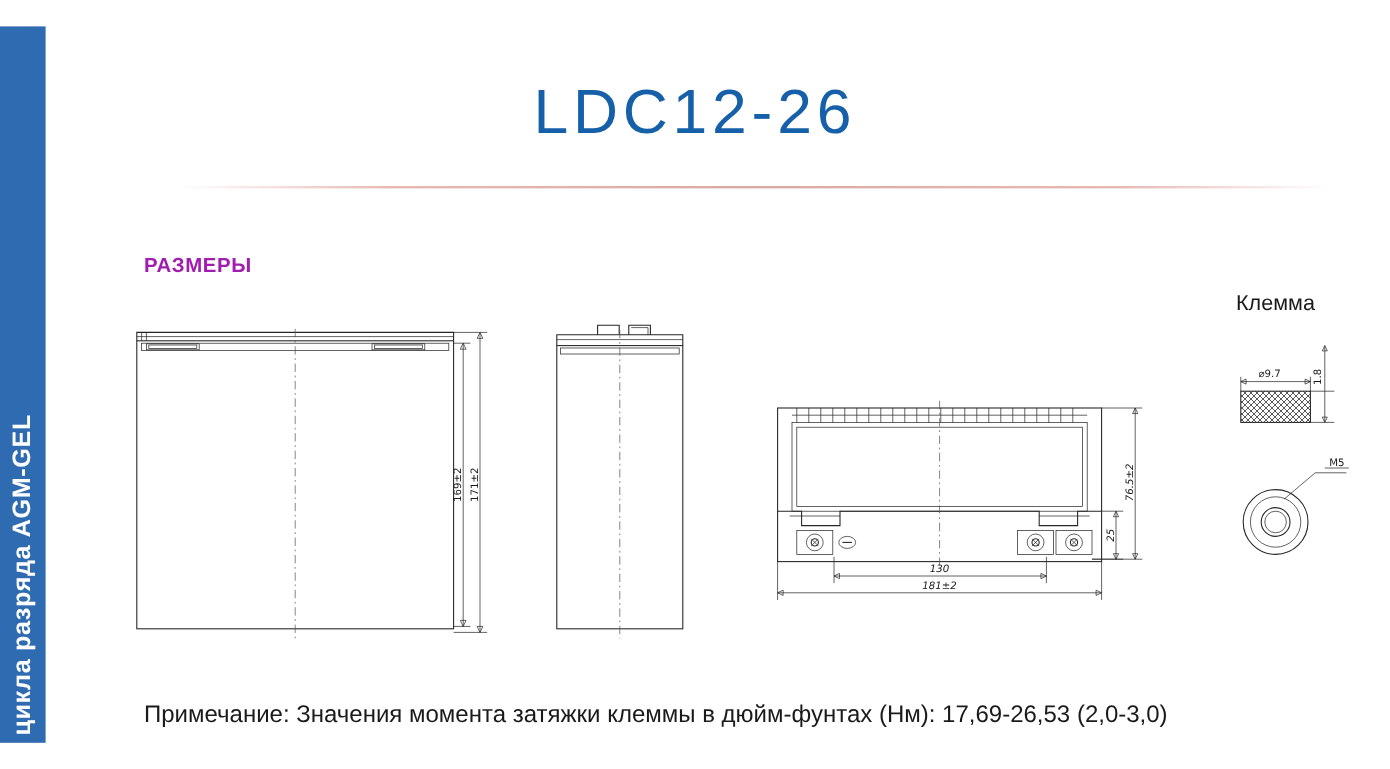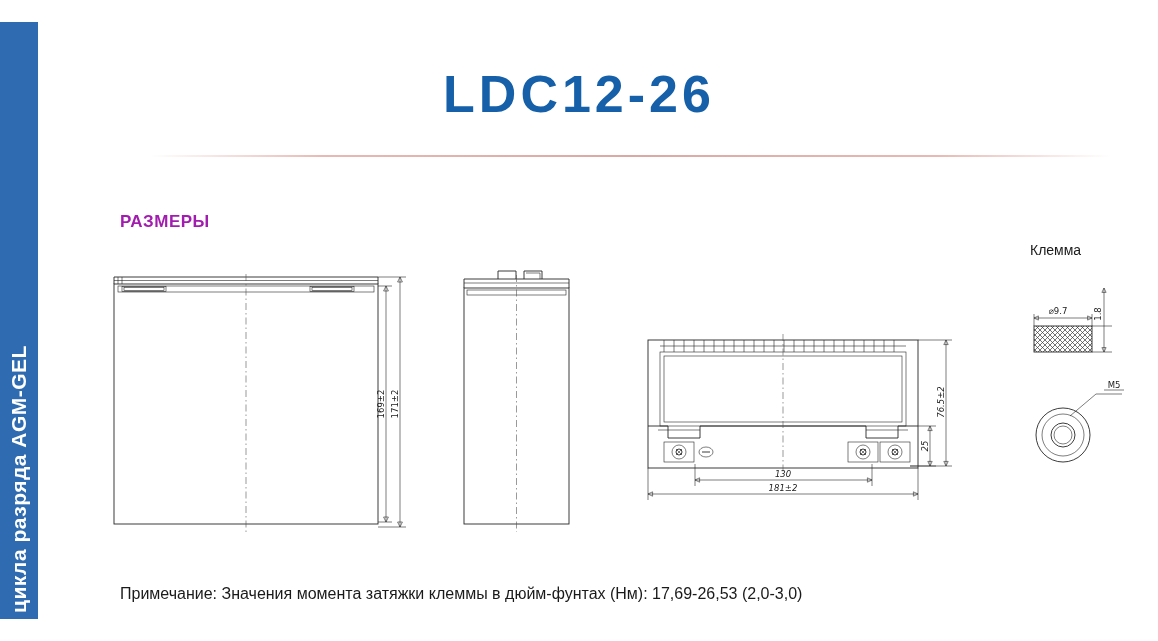--- a/index.html
+++ b/index.html
@@ -43,21 +43,21 @@
     white-space: nowrap;
   }
   
   #page-title {
     position: absolute;
     left: 0;
     right: 0;
     top: 64px;
     text-align: center;
     color: #1560a8;
-    font-weight: bold;
+    font-weight: normal;
     font-size: 52px;
     letter-spacing: 4px;
   }
   #title-rule {
     position: absolute;
     left: 150px;
     top: 155px;
     width: 960px;
     height: 2px;
     background: linear-gradient(to right, #ffffff, #e8b9b4 18%, #dba9a3 50%, #e8b9b4 82%, #ffffff);
@@ -70,29 +70,29 @@
     font-size: 17px;
     font-weight: bold;
     color: #a21caf;
     letter-spacing: 0.5px;
   }
   
   #terminal-heading {
     position: absolute;
     left: 1030px;
     top: 242px;
-    font-size: 14px;
+    font-size: 18px;
     color: #1a1a1a;
   }
   
   #note {
     position: absolute;
     left: 120px;
     top: 585px;
-    font-size: 16px;
+    font-size: 20px;
     color: #1a1a1a;
     white-space: nowrap;
   }
   
   .drawing {
     position: absolute;
   }
   #front-view { left: 100px;  top: 270px; }
   #side-view  { left: 450px;  top: 270px; }
   #top-view   { left: 640px;  top: 330px; font-style: italic; }

